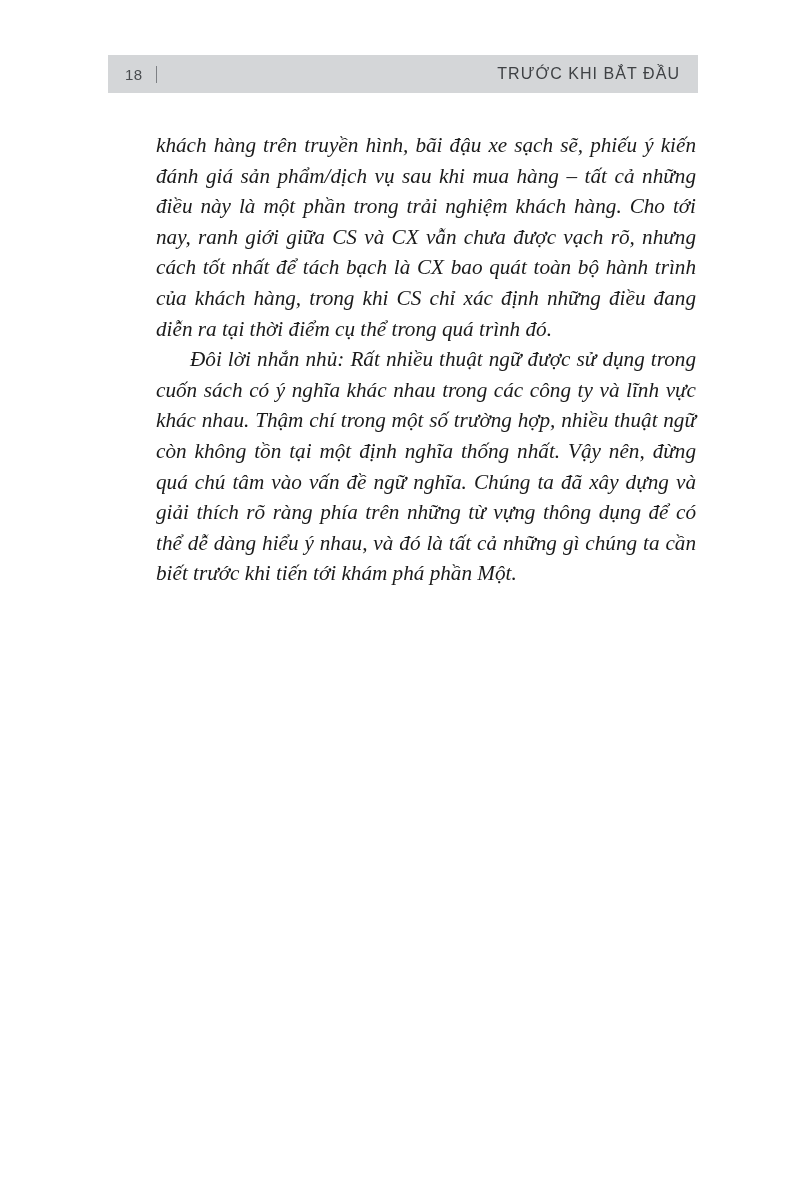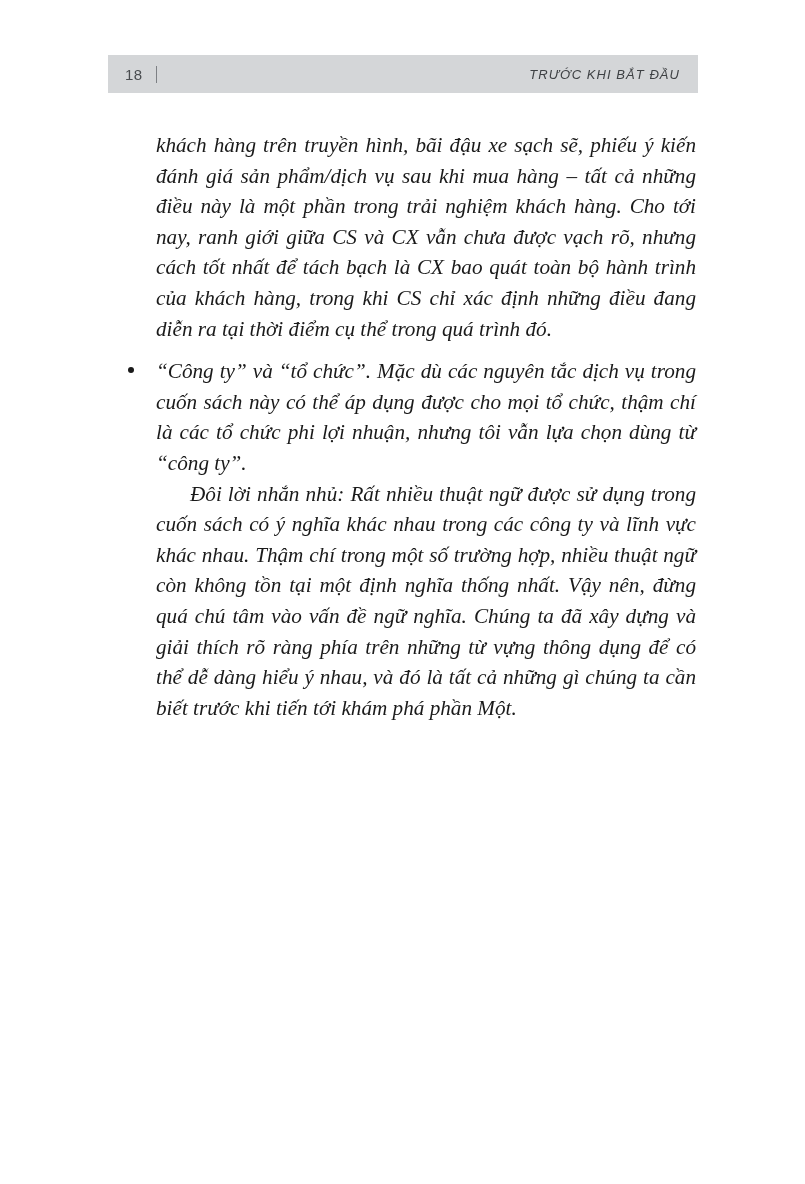--- a/index.html
+++ b/index.html
@@ -41,26 +41,25 @@
     height: 17px;
     background: #7d8084;
     margin-left: 13px;
     flex: 0 0 auto;
   }
   .running-head-spacer {
     flex: 1 1 auto;
   }
   .running-head-title {
     font-family: "Liberation Sans", "DejaVu Sans", sans-serif;
-    font-size: 13px;
+    font-size: 16px;
     letter-spacing: 1.05px;
     color: #3e4144;
     white-space: nowrap;
     line-height: 1;
-    font-style: italic;
   }
 
   
   .text-block {
     position: absolute;
     left: 156px;
     top: 130px;
     width: 540px;
   }
 
@@ -115,22 +114,16 @@
   <span class="folio">18</span>
   <span class="folio-rule"></span>
   <span class="running-head-spacer"></span>
   <span class="running-head-title">TRƯỚC KHI BẮT ĐẦU</span>
 </div>
 
 <div class="text-block">
 
   <p class="body-par par-continuation last-line-left">khách hàng trên truyền hình, bãi đậu xe sạch sẽ, phiếu ý kiến đánh giá sản phẩm/dịch vụ sau khi mua hàng – tất cả những điều này là một phần trong trải nghiệm khách hàng. Cho tới nay, ranh giới giữa CS và CX vẫn chưa được vạch rõ, nhưng cách tốt nhất để tách bạch là CX bao quát toàn bộ hành trình của khách hàng, trong khi CS chỉ xác định những điều đang diễn ra tại thời điểm cụ thể trong quá trình đó.</p>
 
-  <ul class="bullet-list">
-    <li>
-      <span class="bullet-marker"></span>
-      <p class="body-par last-line-left">“Công ty” và “tổ chức”. Mặc dù các nguyên tắc dịch vụ trong cuốn sách này có thể áp dụng được cho mọi tổ chức, thậm chí là các tổ chức phi lợi nhuận, nhưng tôi vẫn lựa chọn dùng từ “công ty”.</p>
-    </li>
-  </ul>
 
   <p class="body-par par-spaced last-line-left">Đôi lời nhắn nhủ: Rất nhiều thuật ngữ được sử dụng trong cuốn sách có ý nghĩa khác nhau trong các công ty và lĩnh vực khác nhau. Thậm chí trong một số trường hợp, nhiều thuật ngữ còn không tồn tại một định nghĩa thống nhất. Vậy nên, đừng quá chú tâm vào vấn đề ngữ nghĩa. Chúng ta đã xây dựng và giải thích rõ ràng phía trên những từ vựng thông dụng để có thể dễ dàng hiểu ý nhau, và đó là tất cả những gì chúng ta cần biết trước khi tiến tới khám phá phần Một.</p>
 
 </div>
 
 </body></html>

